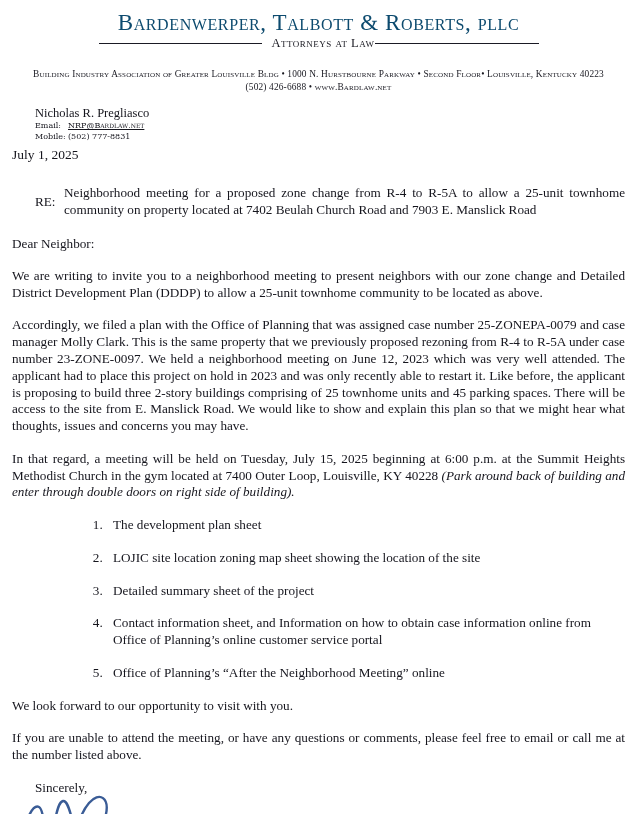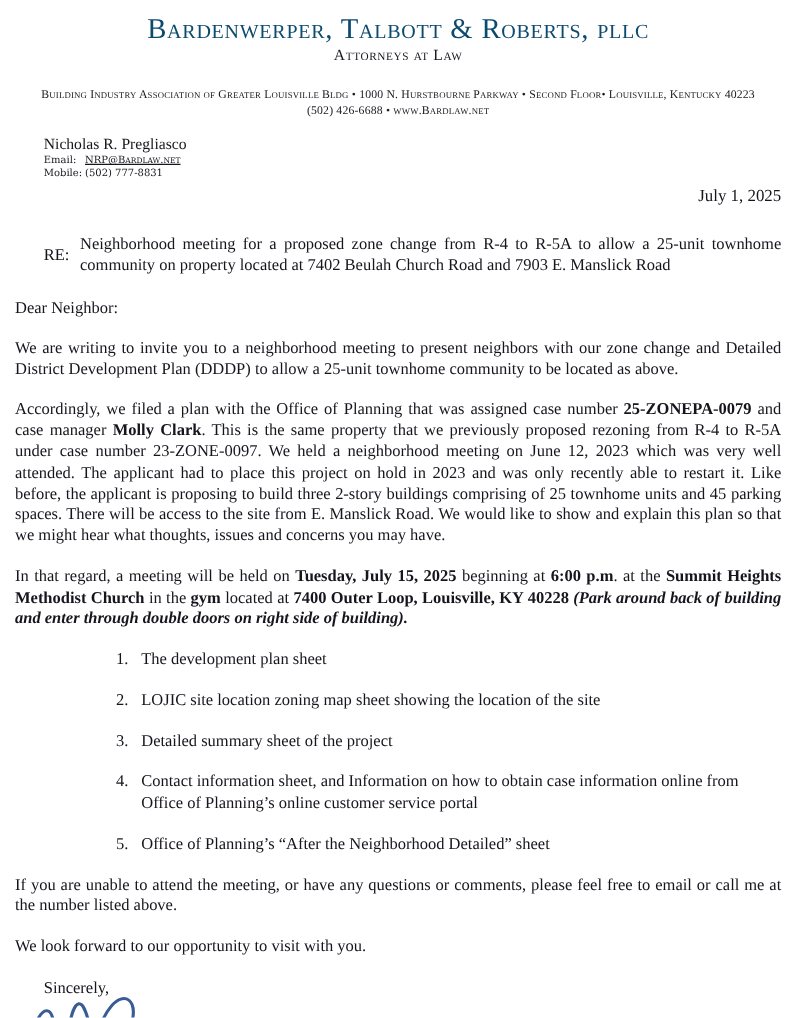--- a/index.html
+++ b/index.html
@@ -16,21 +16,21 @@
     text-align:center;
     font-variant:small-caps;
     font-size:23px;
     letter-spacing:0.6px;
     color:#0c4a6e;
     line-height:1.1;
     margin-top:2px;
   }
   .tagline-row {
     width:440px; margin:1px auto 0 auto;
-    display:flex; align-items:center;flex-direction:column;
+    display:flex; align-items:center;
   }
   .tagline-rule { flex:1; border-top:1.4px solid #1a1a24; }
   .tagline-rule.left { margin-right:9px; }
   .tagline-text {
     font-variant:small-caps; font-size:12.5px; letter-spacing:0.5px;
     white-space:nowrap; color:#181820;
   }
   .address-line, .phone-line {
     text-align:center; font-variant:small-caps;
     font-size:9.4px; letter-spacing:0.15px; color:#181820;
@@ -41,27 +41,27 @@
   
   .attorney { margin-top:12px; margin-left:23px; }
   .attorney-name { font-family:Liberation Serif, serif; font-size:12.5px; line-height:1.2; }
   .contact-row { font-family:"DejaVu Serif", serif; font-size:8px; line-height:1.1; margin-top:1.5px; }
   .contact-label { display:inline-block; min-width:33px; }
   .email-value {
     font-variant:small-caps; text-decoration:underline; color:#15151d;
   }
 
   
-  .date-line { text-align:right; font-size:13.5px; margin-top:6px; }
+  .date-line { text-align:left; font-size:13.5px; margin-top:6px; }
   .re-row { display:flex; margin-top:22px; padding-left:23px;align-items:center; }
   .re-label { width:29px; flex:none; font-size:13.2px; line-height:1.27; }
   .re-text { flex:1; font-size:13.2px; line-height:1.27; text-align:justify; }
   .salutation { margin-top:17px; font-size:13.2px; }
   .para { margin-top:16px; font-size:13.2px; line-height:1.27; text-align:justify; }
-  .b { font-weight:bold; }
+  .b { font-weight:normal; }
   .i { font-style:italic; }
   .enclosed-intro { margin-top:16px; padding-left:23px; font-size:13.2px; }
   ol.enclosures {
     margin:16px 12px 0 78px; padding:0;
     font-size:13.2px; line-height:1.27;
     list-style-position:outside;
   }
   ol.enclosures li { padding-left:7px; margin:16px; }
 
   
@@ -115,25 +115,25 @@
   <p class="para">We are writing to invite you to a neighborhood meeting to present neighbors with our zone change and Detailed District Development Plan (DDDP) to allow a 25-unit townhome community to be located as above.</p>
   <p class="para"><span>Accordingly, we filed a plan with the Office of Planning that was assigned case number </span><span class="b">25-ZONEPA-0079</span><span> and case manager </span><span class="b">Molly Clark</span><span>. This is the same property that we previously proposed rezoning from R-4 to R-5A under case number 23-ZONE-0097. We held a neighborhood meeting on June 12, 2023 which was very well attended. The applicant had to place this project on hold in 2023 and was only recently able to restart it. Like before, the applicant is proposing to build three 2-story buildings comprising of 25 townhome units and 45 parking spaces. There will be access to the site from E. Manslick Road. We would like to show and explain this plan so that we might hear what thoughts, issues and concerns you may have.</span></p>
   <p class="para"><span>In that regard, a meeting will be held on </span><span class="b">Tuesday, July 15, 2025</span><span> beginning at </span><span class="b">6:00 p.m</span><span>. at the </span><span class="b">Summit Heights Methodist Church</span><span> in the </span><span class="b">gym</span><span> located at </span><span class="b">7400 Outer Loop, Louisville, KY 40228</span><span> </span><span class="b i">(Park around back of building and enter through double doors on right side of building).</span></p>
 
 
   <ol class="enclosures">
     <li>The development plan sheet</li>
     <li>LOJIC site location zoning map sheet showing the location of the site</li>
     <li>Detailed summary sheet of the project</li>
     <li>Contact information sheet, and Information on how to obtain case information online from Office of Planning’s online customer service portal</li>
-    <li>Office of Planning’s “After the Neighborhood Detailed” sheet</li>
+    <li>Office of Planning’s “After the Neighborhood Meeting” online</li>
   </ol>
 
+  <p class="para">We look forward to our opportunity to visit with you.</p>
   <p class="para">If you are unable to attend the meeting, or have any questions or comments, please feel free to email or call me at the number listed above.</p>
-  <p class="para">We look forward to our opportunity to visit with you.</p>
 
   <div class="closing">
     <div>Sincerely,</div>
     <svg class="signature-svg" viewBox="0 0 192 108" aria-hidden="true">
       <path d="M4,50 C8,28 15,14 21,17 C27,20 24,42 31,42 C38,42 37,13 45,11 C51,10 53,30 58,40"></path>
       <path d="M56,100 C49,72 58,28 71,13 C81,1 93,7 87,28 C79,56 64,86 55,105"></path>
       <path d="M58,54 C92,34 140,26 178,31"></path>
     </svg>
     <div class="signer-name">Nick Pregliasco</div>
   </div>

